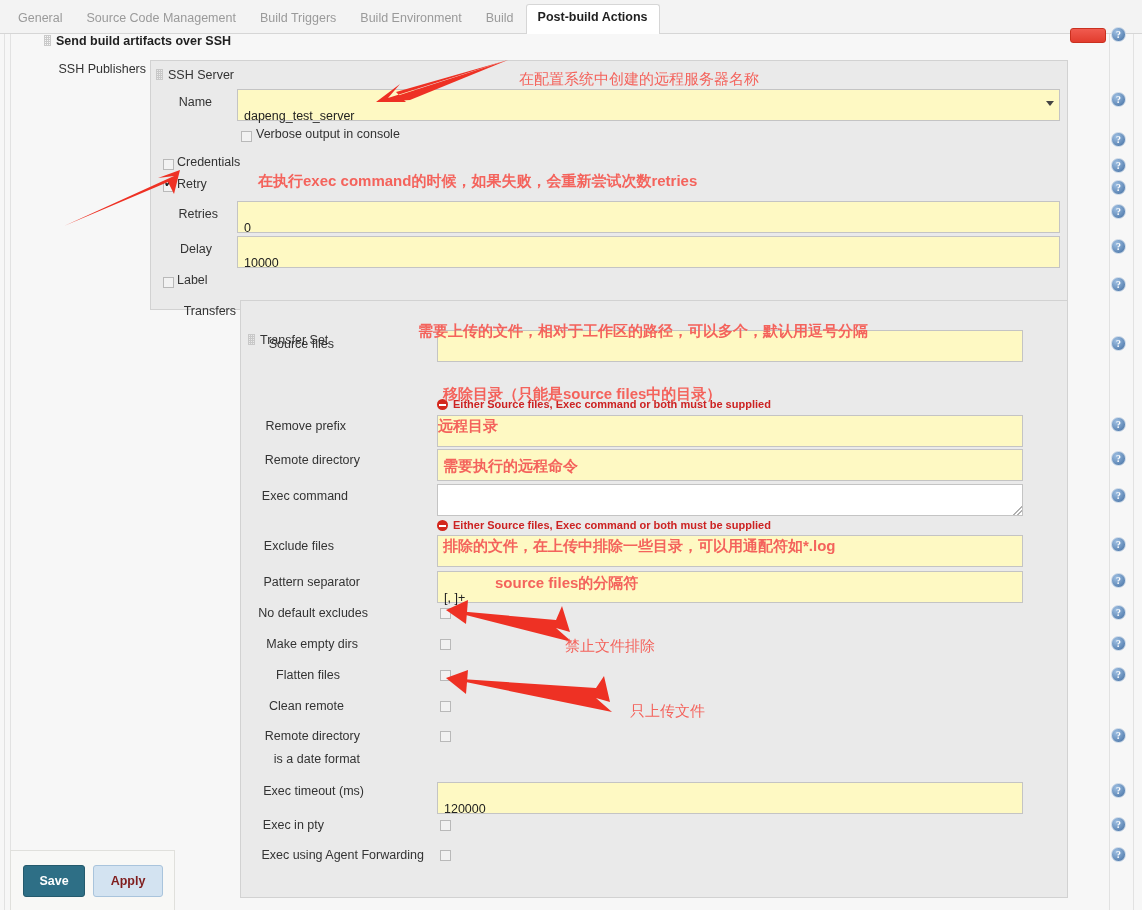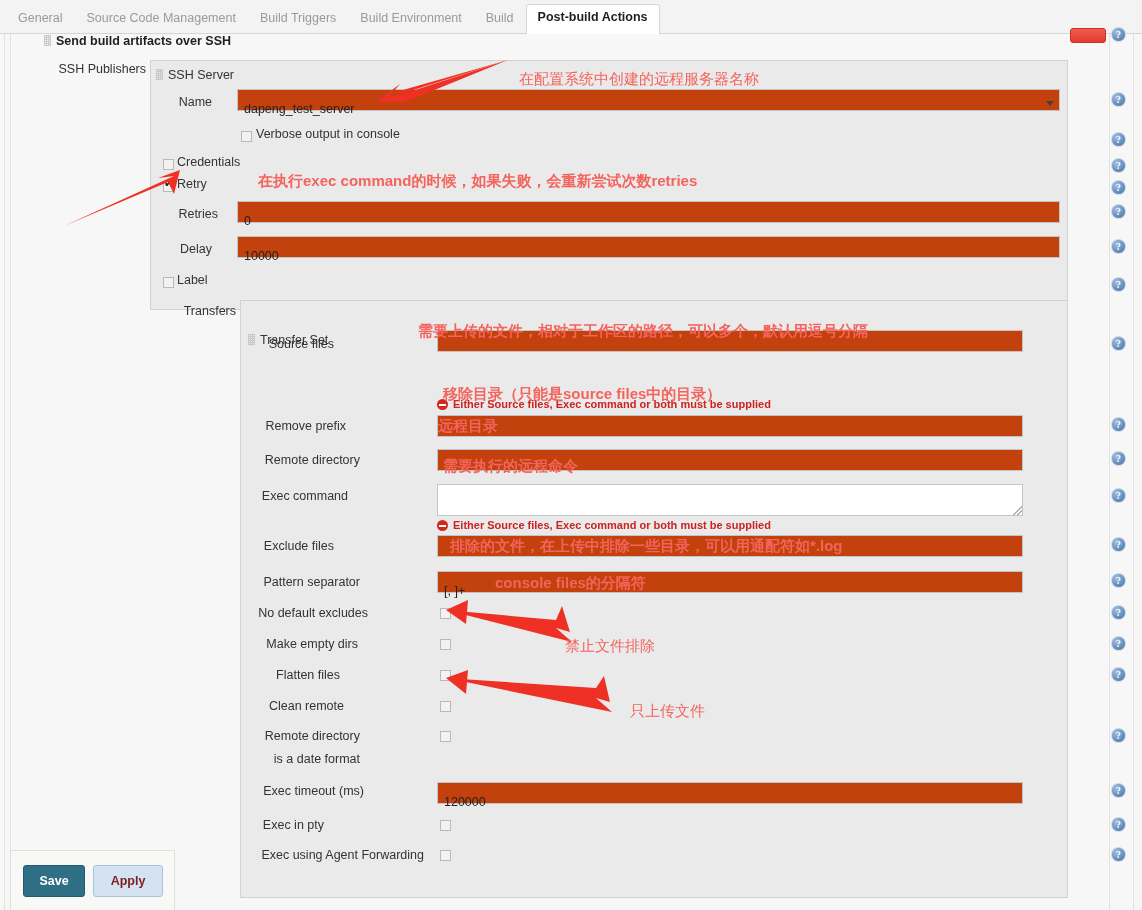--- a/index.html
+++ b/index.html
@@ -70,22 +70,22 @@
   
   .panel { position: absolute; background: #eaeaea; border: 1px solid #d2d2d2; }
 
   .rowlabel {
     position: absolute; font-size: 12.5px; color: #333; text-align: right;
     white-space: nowrap;
   }
   .rowlabel.lead { text-align: left; }
 
   .fld {
-    position: absolute; background: #c2410c; border: 1px solid #c4c4c4;
-    height: 22px; font-size: 12.5px; color: #222; padding: 8px 6px; line-height: 23px;
+    position: absolute; background: #fef9c3; border: 1px solid #c4c4c4;
+    height: 22px; font-size: 12.5px; color: #222; padding: 15px 6px; line-height: 23px;
     font-family: "Liberation Sans", sans-serif;
   }
   .fld.select { padding-right: 20px; }
   .caret {
     position: absolute; width: 0; height: 0; pointer-events: none;
     border-left: 4px solid transparent; border-right: 4px solid transparent;
     border-top: 5px solid #444;
   }
   .ta {
     position: absolute; background: #ffffff; border: 1px solid #c4c4c4;
@@ -291,22 +291,22 @@
 
   <svg class="arrow" style="left:62px; top:168px;" width="122" height="64" viewBox="0 0 122 64">
     <path d="M2,58 L112,8 L96,10 L118,2 L112,26 L106,14 Z" fill="#ee3124"></path>
   </svg>
   <div class="anno b" style="left:258px; top:172px;">在执行exec command的时候，如果失败，会重新尝试次数retries</div>
 
   <div class="anno b" style="left:418px; top:322px;font-family:Liberation Mono, monospace;">需要上传的文件，相对于工作区的路径，可以多个，默认用逗号分隔</div>
   <div class="anno b" style="left:443px; top:385px;">移除目录（只能是source files中的目录）</div>
   <div class="anno b" style="left:438px; top:417px;">远程目录</div>
   <div class="anno b" style="left:443px; top:457px;">需要执行的远程命令</div>
-  <div class="anno b" style="left:443px; top:537px;margin-left:7px;">排除的文件，在上传中排除一些目录，可以用通配符如*.log</div>
-  <div class="anno b" style="left:495px; top:574px;">console files的分隔符</div>
+  <div class="anno b" style="left:443px; top:537px;">排除的文件，在上传中排除一些目录，可以用通配符如*.log</div>
+  <div class="anno b" style="left:495px; top:574px;">source files的分隔符</div>
 
   <svg class="arrow" style="left:444px; top:598px;" width="130" height="48" viewBox="0 0 130 48">
     <path d="M2,12 L128,44 L112,30 L126,34 L118,8 L112,22 Z" fill="#ee3124"></path>
     <path d="M2,12 L24,2 L22,26 Z" fill="#ee3124"></path>
   </svg>
   <div class="anno" style="left:565px; top:637px;">禁止文件排除</div>
 
   <svg class="arrow" style="left:444px; top:670px;" width="170" height="48" viewBox="0 0 170 48">
     <path d="M2,8 L168,42 L152,28 L166,32 L160,6 L152,18 Z" fill="#ee3124"></path>
     <path d="M2,8 L24,0 L22,24 Z" fill="#ee3124"></path>

